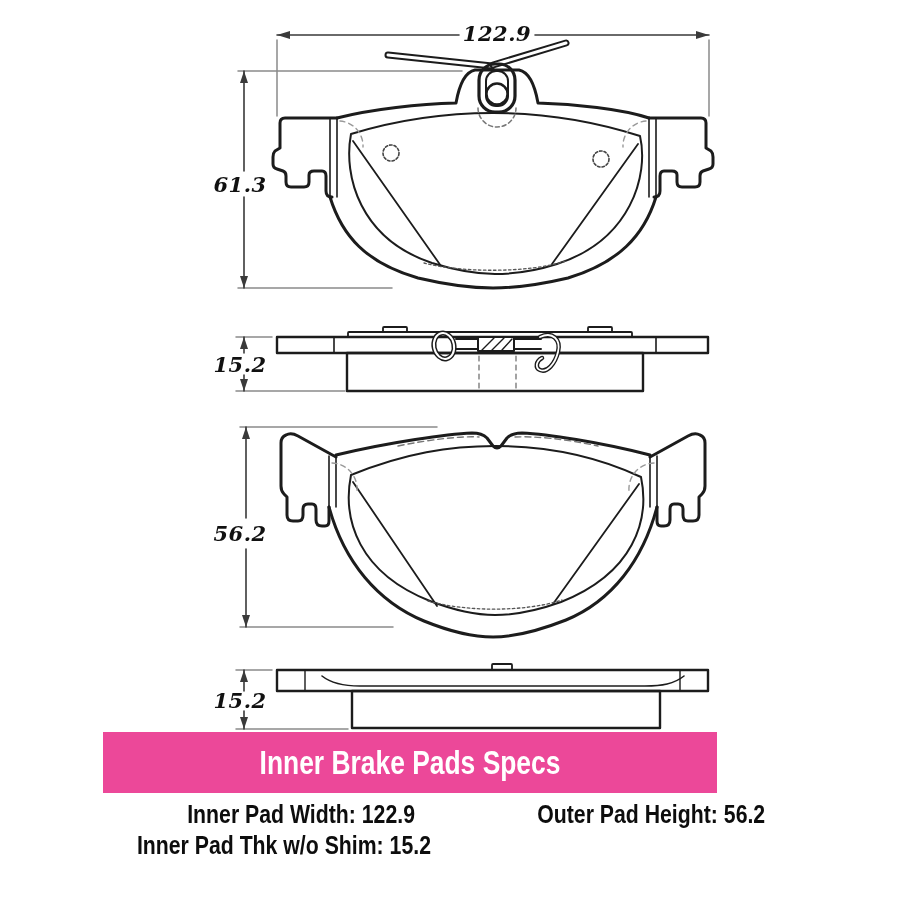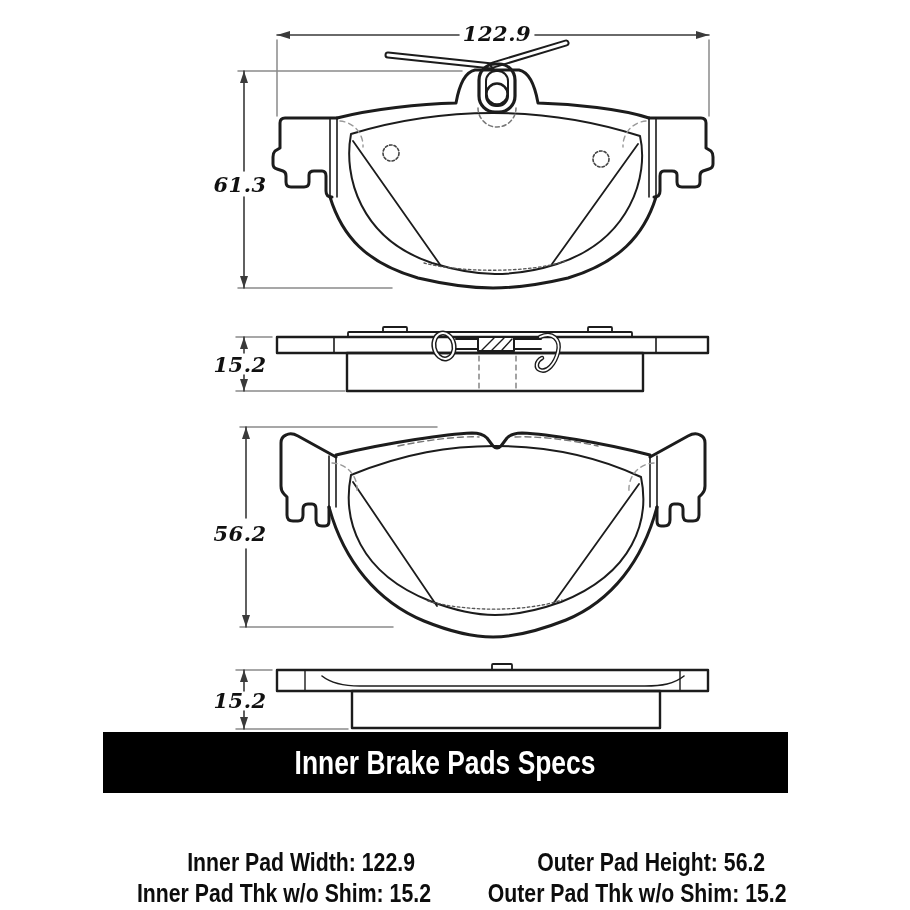--- a/index.html
+++ b/index.html
@@ -2,26 +2,26 @@
 <html><head>
 <meta charset="utf-8">
 <style>
   html,body{margin:0;padding:0;background:#fff;}
   #stage{position:relative;width:910px;height:910px;background:#ffffff;overflow:hidden;
          font-family:"Liberation Sans",sans-serif;}
   #lineart{position:absolute;left:0;top:0;}
   .dim-label{position:absolute;transform:translate(-50%,-50%);
              font-family:"DejaVu Serif",serif;font-style:italic;font-weight:700;
              font-size:21px;color:#111;white-space:nowrap;letter-spacing:.5px;}
-  .banner{position:absolute;left:103px;top:732px;width:685px;height:61px;
-          background:#000000;display:flex;align-items:stretch;}
+  .banner{position:absolute;left:103px;top:732px;width:614px;height:61px;
+          background:#ec4899;display:flex;align-items:stretch;}
   .banner-cell{flex:1;display:flex;align-items:center;justify-content:center;}
   .banner-text{color:#fff;font-weight:700;font-size:33px;transform:scaleX(.8);
                white-space:nowrap;font-family:"Liberation Sans",sans-serif;}
-  .spec-col{position:absolute;top:799px;width:330px;text-align:right;margin-top:48px;}
+  .spec-col{position:absolute;top:799px;width:330px;text-align:right;}
   .spec-col.left{left:85px;}
   .spec-col.right{left:435px;}
   .spec-row{height:31px;line-height:31px;white-space:nowrap;}
   .spec-inner{display:inline-block;transform:scaleX(.85);transform-origin:100% 50%;
               font-weight:700;font-size:25px;color:#0d0d0d;}
   .spec-value{margin-left:7px;}
 </style>
 </head>
 <body>
 
@@ -166,20 +166,15 @@
       </span>
     </div>
   </div>
 
   <div class="spec-col right">
     <div class="spec-row">
       <span class="spec-inner">
         <span>Outer Pad Height:</span><span class="spec-value">56.2</span>
       </span>
     </div>
-    <div class="spec-row">
-      <span class="spec-inner">
-        <span>Outer Pad Thk w/o Shim:</span><span class="spec-value">15.2</span>
-      </span>
-    </div>
   </div>
 
 </div>
 
 </body></html>

